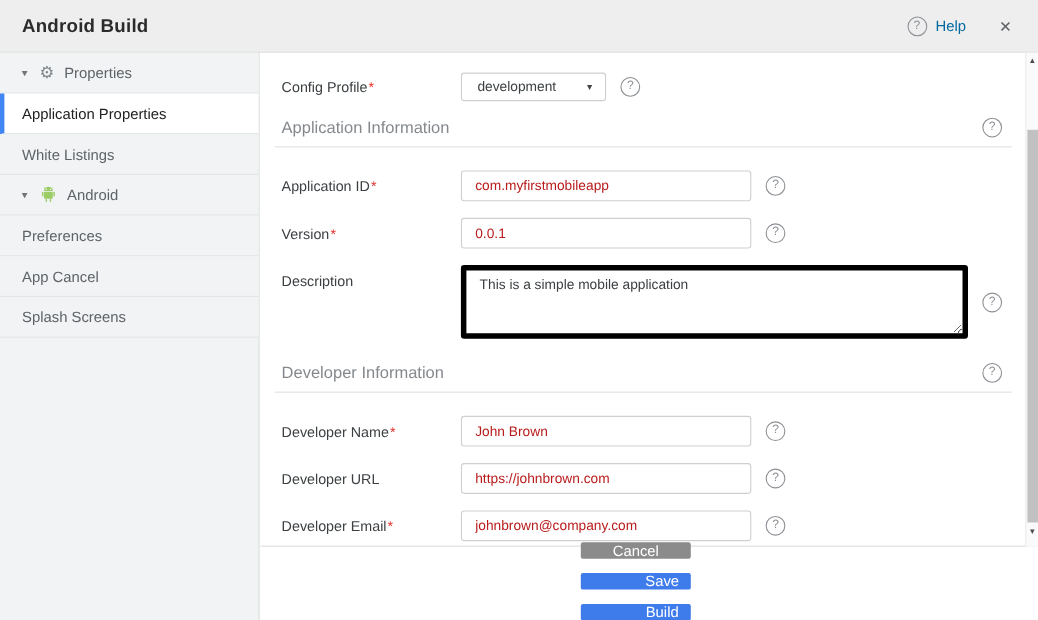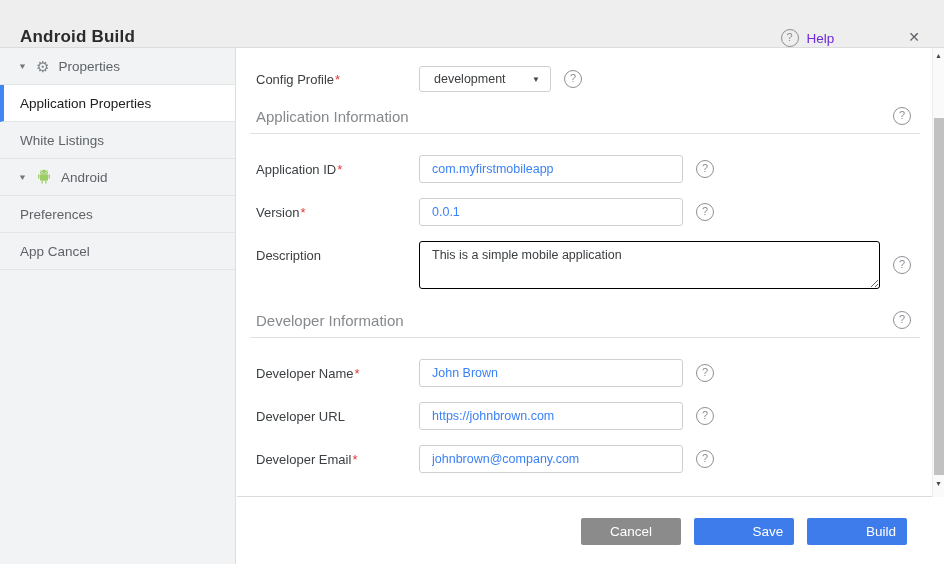--- a/index.html
+++ b/index.html
@@ -3,26 +3,26 @@
 <meta charset="utf-8">
 <style>
   * { margin:0; padding:0; box-sizing:border-box; }
   html,body { background:#fff; }
   body { font-family:"Liberation Sans", sans-serif; }
   .window { position:relative; width:944px; height:564px; background:#fff; overflow:hidden; }
 
   
   .titlebar { position:absolute; top:0; left:0; width:944px; height:48px;
     background:#eeeeee; border-bottom:1px solid #dcdcdc;
-    display:flex; align-items:flex-end; padding:0 20px;gap:44px; }
+    display:flex; align-items:center; padding:0 20px; }
   .titlebar .title { flex:1; font-size:17px; font-weight:600; color:#2b2b2b; letter-spacing:.2px; }
   .help-btn { display:flex; align-items:center; gap:8px; cursor:pointer; margin-right:26px; }
   .qcircle { width:18px; height:18px; border:1.5px solid #8d9095; border-radius:50%;
     color:#8d9095; font-size:11px; line-height:15px; text-align:center; flex:0 0 auto; }
-  .help-label { font-size:13.5px; color:#6d28d9; }
+  .help-label { font-size:13.5px; color:#0369a1; }
   .close-btn { font-size:14px; color:#5f6368; cursor:pointer; padding:2px 4px; }
 
   
   .sidebar { position:absolute; top:48px; left:0; width:236px; bottom:0;
     background:#f1f3f4; border-right:1px solid #dcdfe0; }
   .side-item { height:37px; display:flex; align-items:center; padding:0 20px;
     border-bottom:1px solid #e2e5e6; font-size:13.5px; color:#5f6368; cursor:pointer; background:#f1f3f4; }
   .side-item.group { padding-left:18px; gap:9px; }
   .side-item.selected { background:#ffffff; border-left:4px solid #4285f4; padding-left:16px; color:#212121; }
   .tri { font-size:9px; color:#757575; transform:scaleY(.9); }
@@ -31,23 +31,23 @@
 
   
   .main { position:absolute; top:48px; left:237px; right:0; bottom:0; background:#fff; }
   .upper { position:absolute; top:0; left:0; right:0; height:449px; border-bottom:1px solid #dcdcdc; }
   .content { position:absolute; top:0; left:0; right:12px; height:449px; overflow:hidden; padding-top:18px; }
 
   .frow { display:flex; align-items:center; margin:0 0 15px 19px; }
   .flabel { width:163px; font-size:13px; color:#3c4043; flex:0 0 auto; }
   .req { color:#e53935; margin-left:1px; }
   .tinput { width:264px; height:28px; border:1px solid #cfcfcf; border-radius:3px;
-    padding:0 12px; font-size:12.5px; color:#3b82f6; background:#fff;
+    padding:0 12px; font-size:12.5px; color:#b91c1c; background:#fff;
     font-family:"Liberation Sans", sans-serif; outline:none; }
-  .tarea { width:461px; height:48px; border:1px solid #000000; border-radius:3px;
+  .tarea { width:461px; height:67px; border:5px solid #000000; border-radius:3px;
     padding:6px 12px; font-size:12.5px; color:#3c4043; background:#fff;
     font-family:"Liberation Sans", sans-serif; outline:none; resize:both; }
   .qhelp { margin-left:13px; }
 
   .selectbox { width:132px; height:26px; border:1px solid #cfcfcf; border-radius:3px;
     background:#fff; display:flex; align-items:center; padding:0 10px 0 14px;
     font-size:12.5px; color:#3c4043; cursor:pointer; }
   .selectbox .sel-val { flex:1; }
   .sel-arrow { font-size:8px; color:#424242; }
 
@@ -63,22 +63,22 @@
   .scrollbar { position:absolute; top:0; right:0; width:12px; height:449px;
     background:#fafafa; border-left:1px solid #ececec; }
   .scroll-arrow { position:absolute; left:0; width:11px; text-align:center;
     font-size:7px; color:#4a4a4a; cursor:pointer; }
   .scroll-up { top:4px; }
   .scroll-down { top:432px; }
   .scroll-thumb { position:absolute; top:70px; left:1px; width:10px; height:357px;
     background:#c1c1c1; cursor:pointer; }
 
   
-  .footer { position:absolute; left:0; right:16px; bottom:0; height:66px; background:#fff;
-    display:flex; align-items:center; justify-content:flex-end; gap:13px; padding-right:21px; }
+  .footer { position:absolute; left:0; right:4px; bottom:0; height:66px; background:#fff;
+    display:flex; align-items:center; justify-content:flex-end; gap:13px; padding-right:21px;flex-direction:column; }
   .btn { width:100px; height:27px; border:none; border-radius:2px; color:#fff;
     font-size:13.5px; font-family:"Liberation Sans", sans-serif; cursor:pointer; }
   .btn-cancel { background:#8b8b8b; }
   .btn-primary { background:#3e7beb;padding-left:48px; }
 </style>
 </head>
 <body>
 
 <div class="window">
 
@@ -118,20 +118,23 @@
         </svg>
       </span>
       <span>Android</span>
     </div>
     <div class="side-item">
       <span>Preferences</span>
     </div>
     <div class="side-item">
       <span>App Cancel</span>
     </div>
+    <div class="side-item">
+      <span>Splash Screens</span>
+    </div>
   </div>
 
   <div class="main">
     <div class="upper">
       <div class="content">
 
         <div class="frow">
           <div class="flabel">
             <span>Config Profile</span><span class="req">*</span>
           </div>

